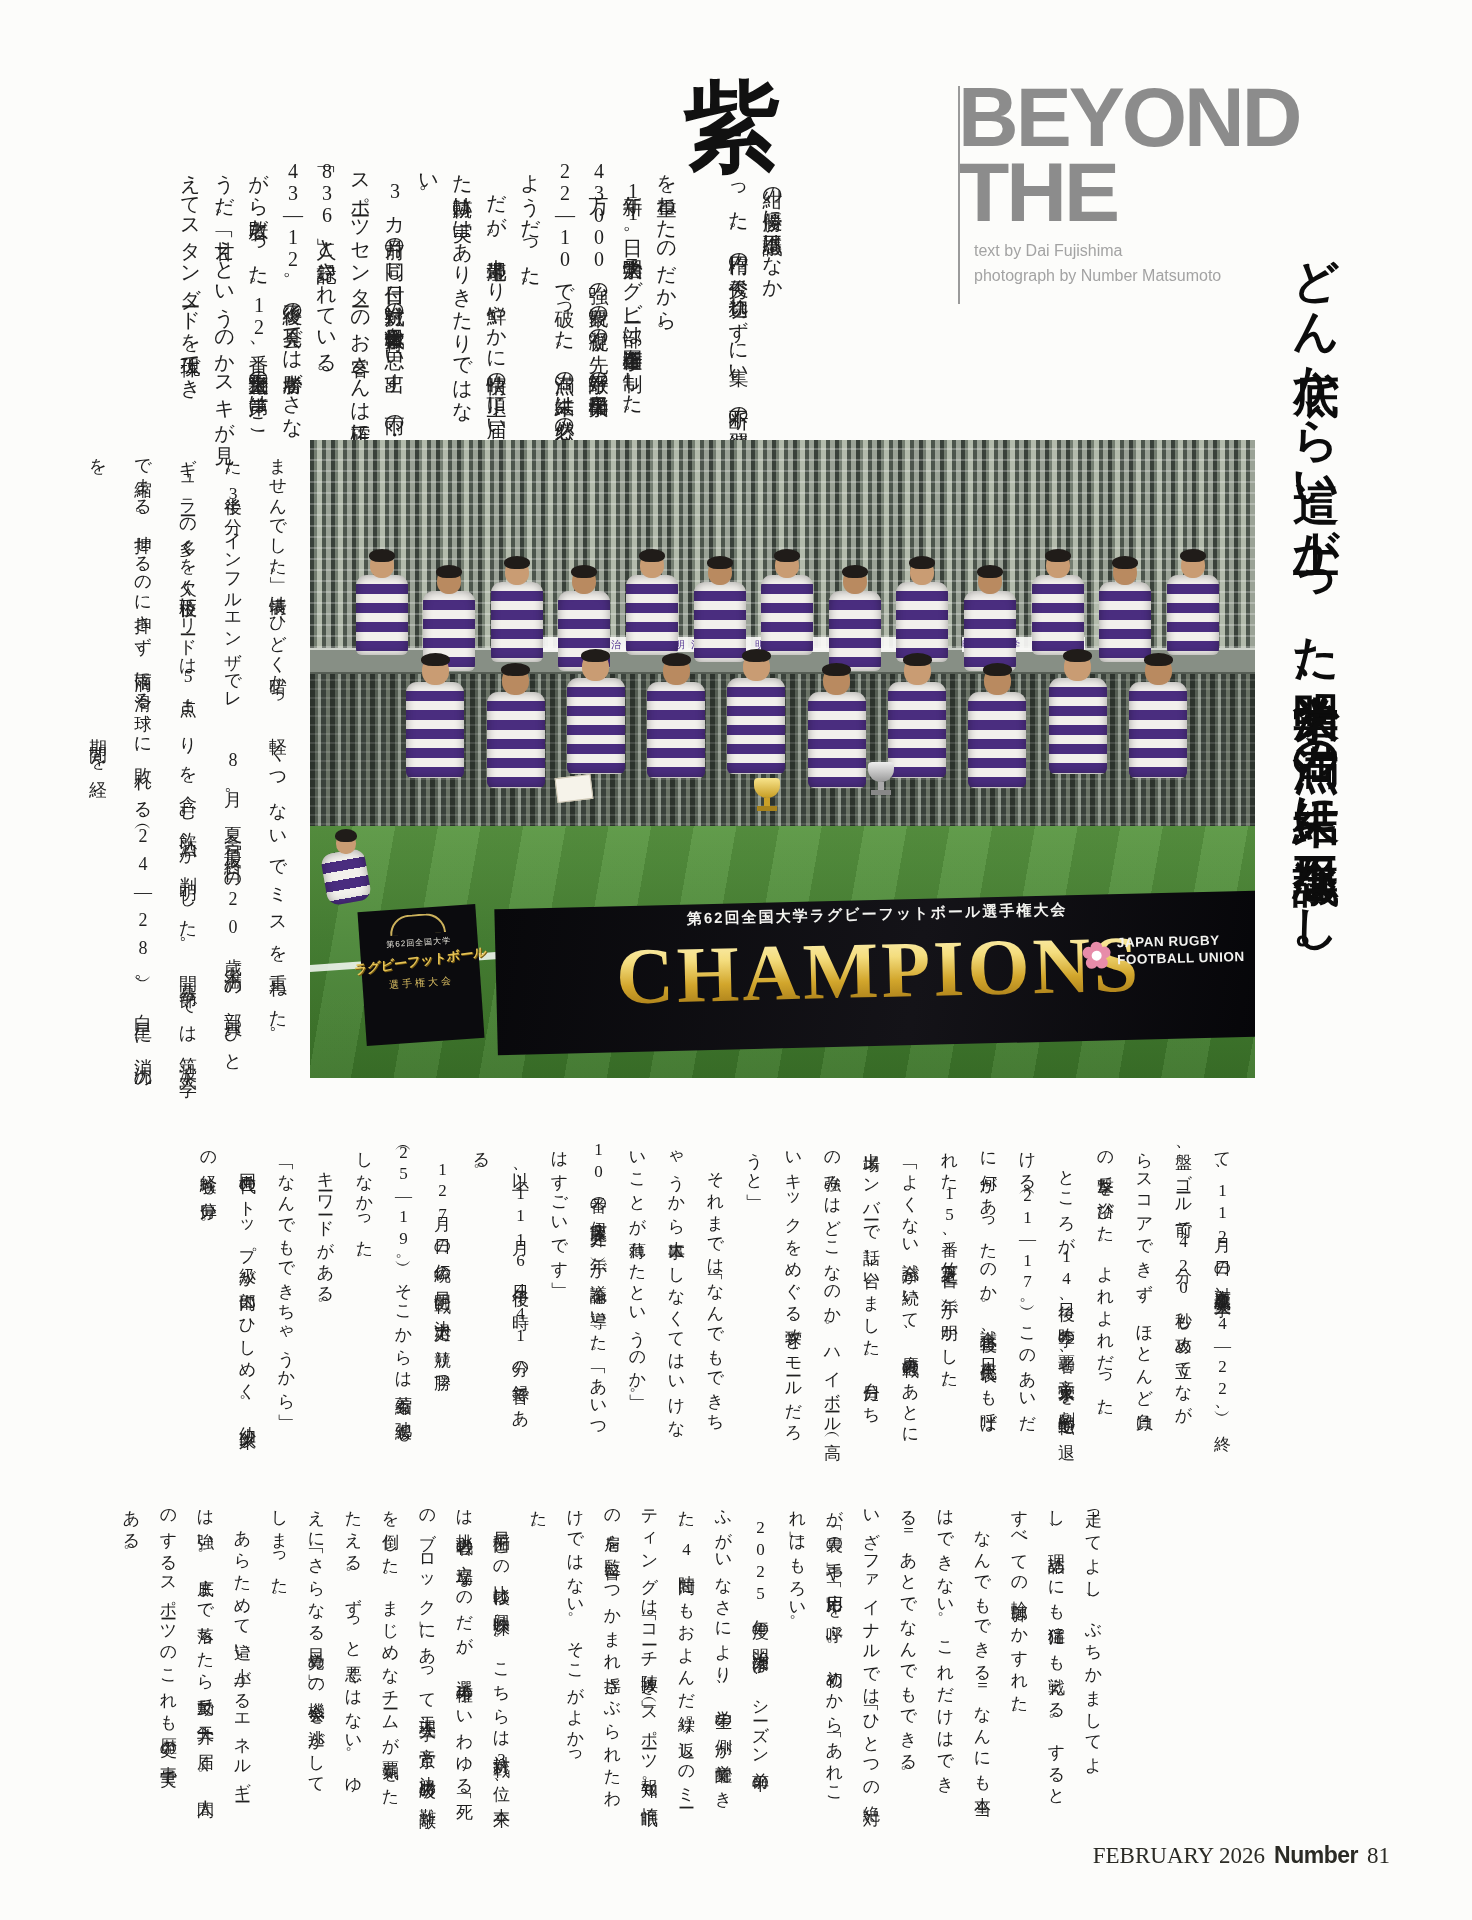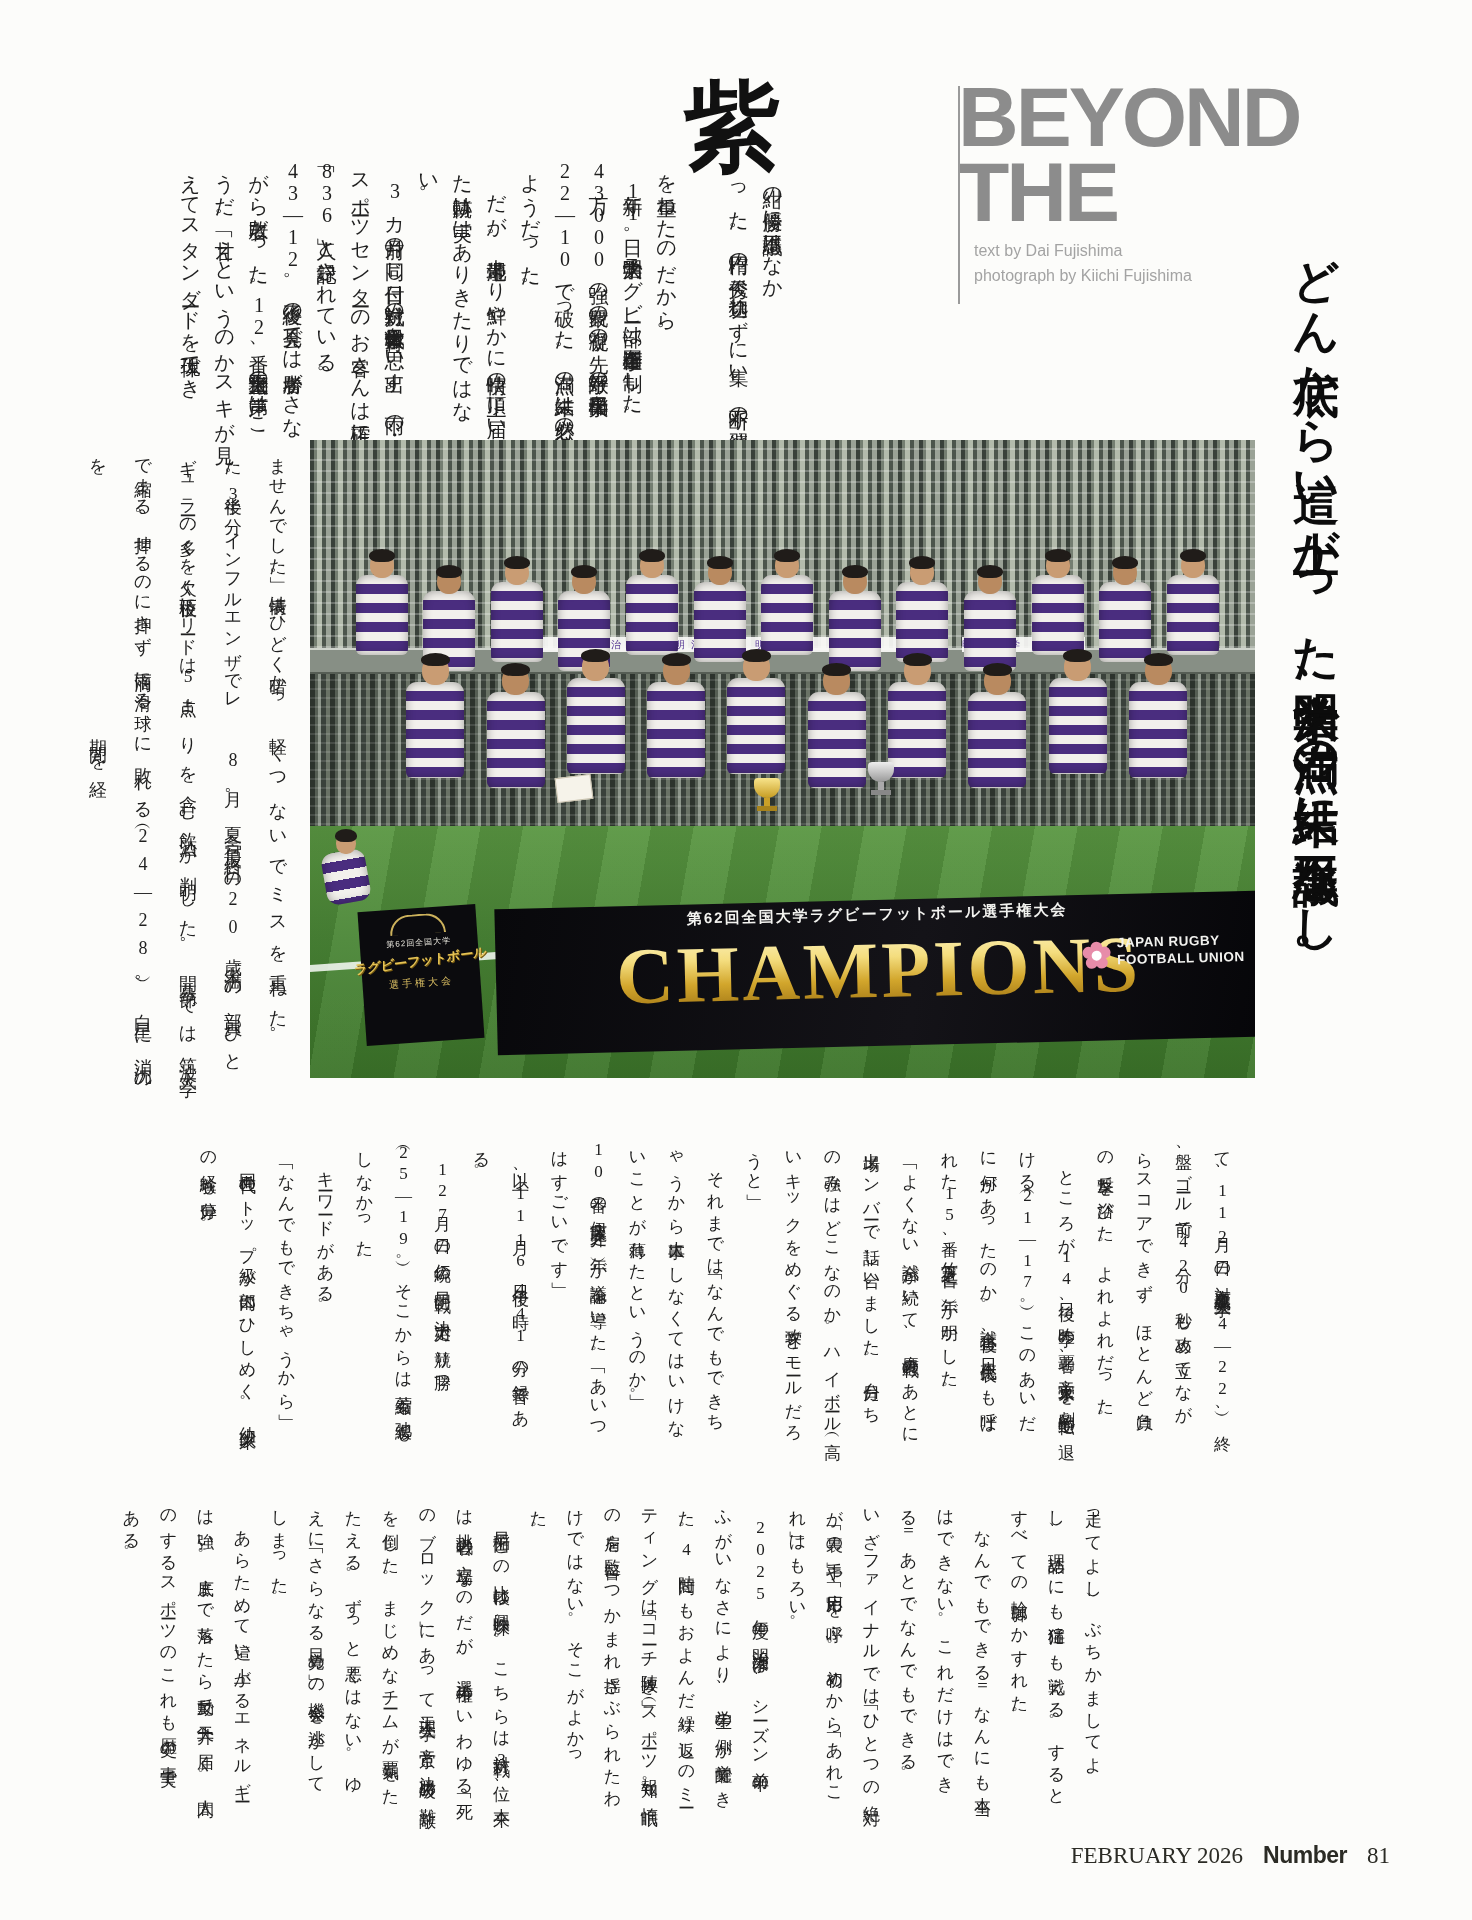--- a/index.html
+++ b/index.html
@@ -152,21 +152,21 @@
     font-family:"Liberation Sans","DejaVu Sans",sans-serif;
     font-size:16px; color:#2a2a2a; letter-spacing:.5px;
   }
   
   .s2 { position:absolute; left:70px; top:1140px; width:1172px; height:298px; font-size:17px; letter-spacing:2.5px; line-height:39px; }
   .s3 { position:absolute; left:70px; top:1498px; width:1042px; height:304px; font-size:17px; letter-spacing:3px;   line-height:37px; }
   
   .footer {
     position:absolute; right:82px; top:1842px;
     font-family:"Liberation Serif","DejaVu Serif",serif;
-    font-size:23px; color:#2b2b25; display:flex; align-items:baseline; gap:20px;
+    font-size:23px; color:#2b2b25; display:flex; align-items:baseline; gap:9px;
   }
   .footer .brand { font-family:"Liberation Sans","DejaVu Sans",sans-serif; font-weight:bold; letter-spacing:-.5px; }
 </style>
 </head>
 <body>
 
 <div class="page">
 
   <div class="opening">
     <div class="dropcap">紫</div>
@@ -179,21 +179,21 @@
   </div>
 
   <div class="beyond">
     <div class="beyond-rule"></div>
     <div class="beyond-title">
       <div>BEYOND</div>
       <div>THE</div>
     </div>
     <div class="credits">
       <div>text by Dai Fujishima</div>
-      <div>photograph by Kiichi Fujishima</div>
+      <div>photograph by Number Matsumoto</div>
     </div>
   </div>
 
   <div class="headline">どん底から這い上がった明治大学、満点の結末に不思議なし。</div>
 
   <div class="vtext side1">ませんでした」。表情はひどく暗かった。後半3分、インフルエンザでレギュラーの多くを欠く下位校にリードは5点まで縮まる。押せるのに押さず、雨滴に滑る球を</div>
   <div class="vtext side2">軽くつないでミスを重ねた。
 　8月。夏合宿最終日の20歳未満の部員ひとりを含む飲酒が判明した。開幕節では筑波大学に敗れる（24―28）。白星に消沈の期間を経</div>
 
   <div class="photo">

